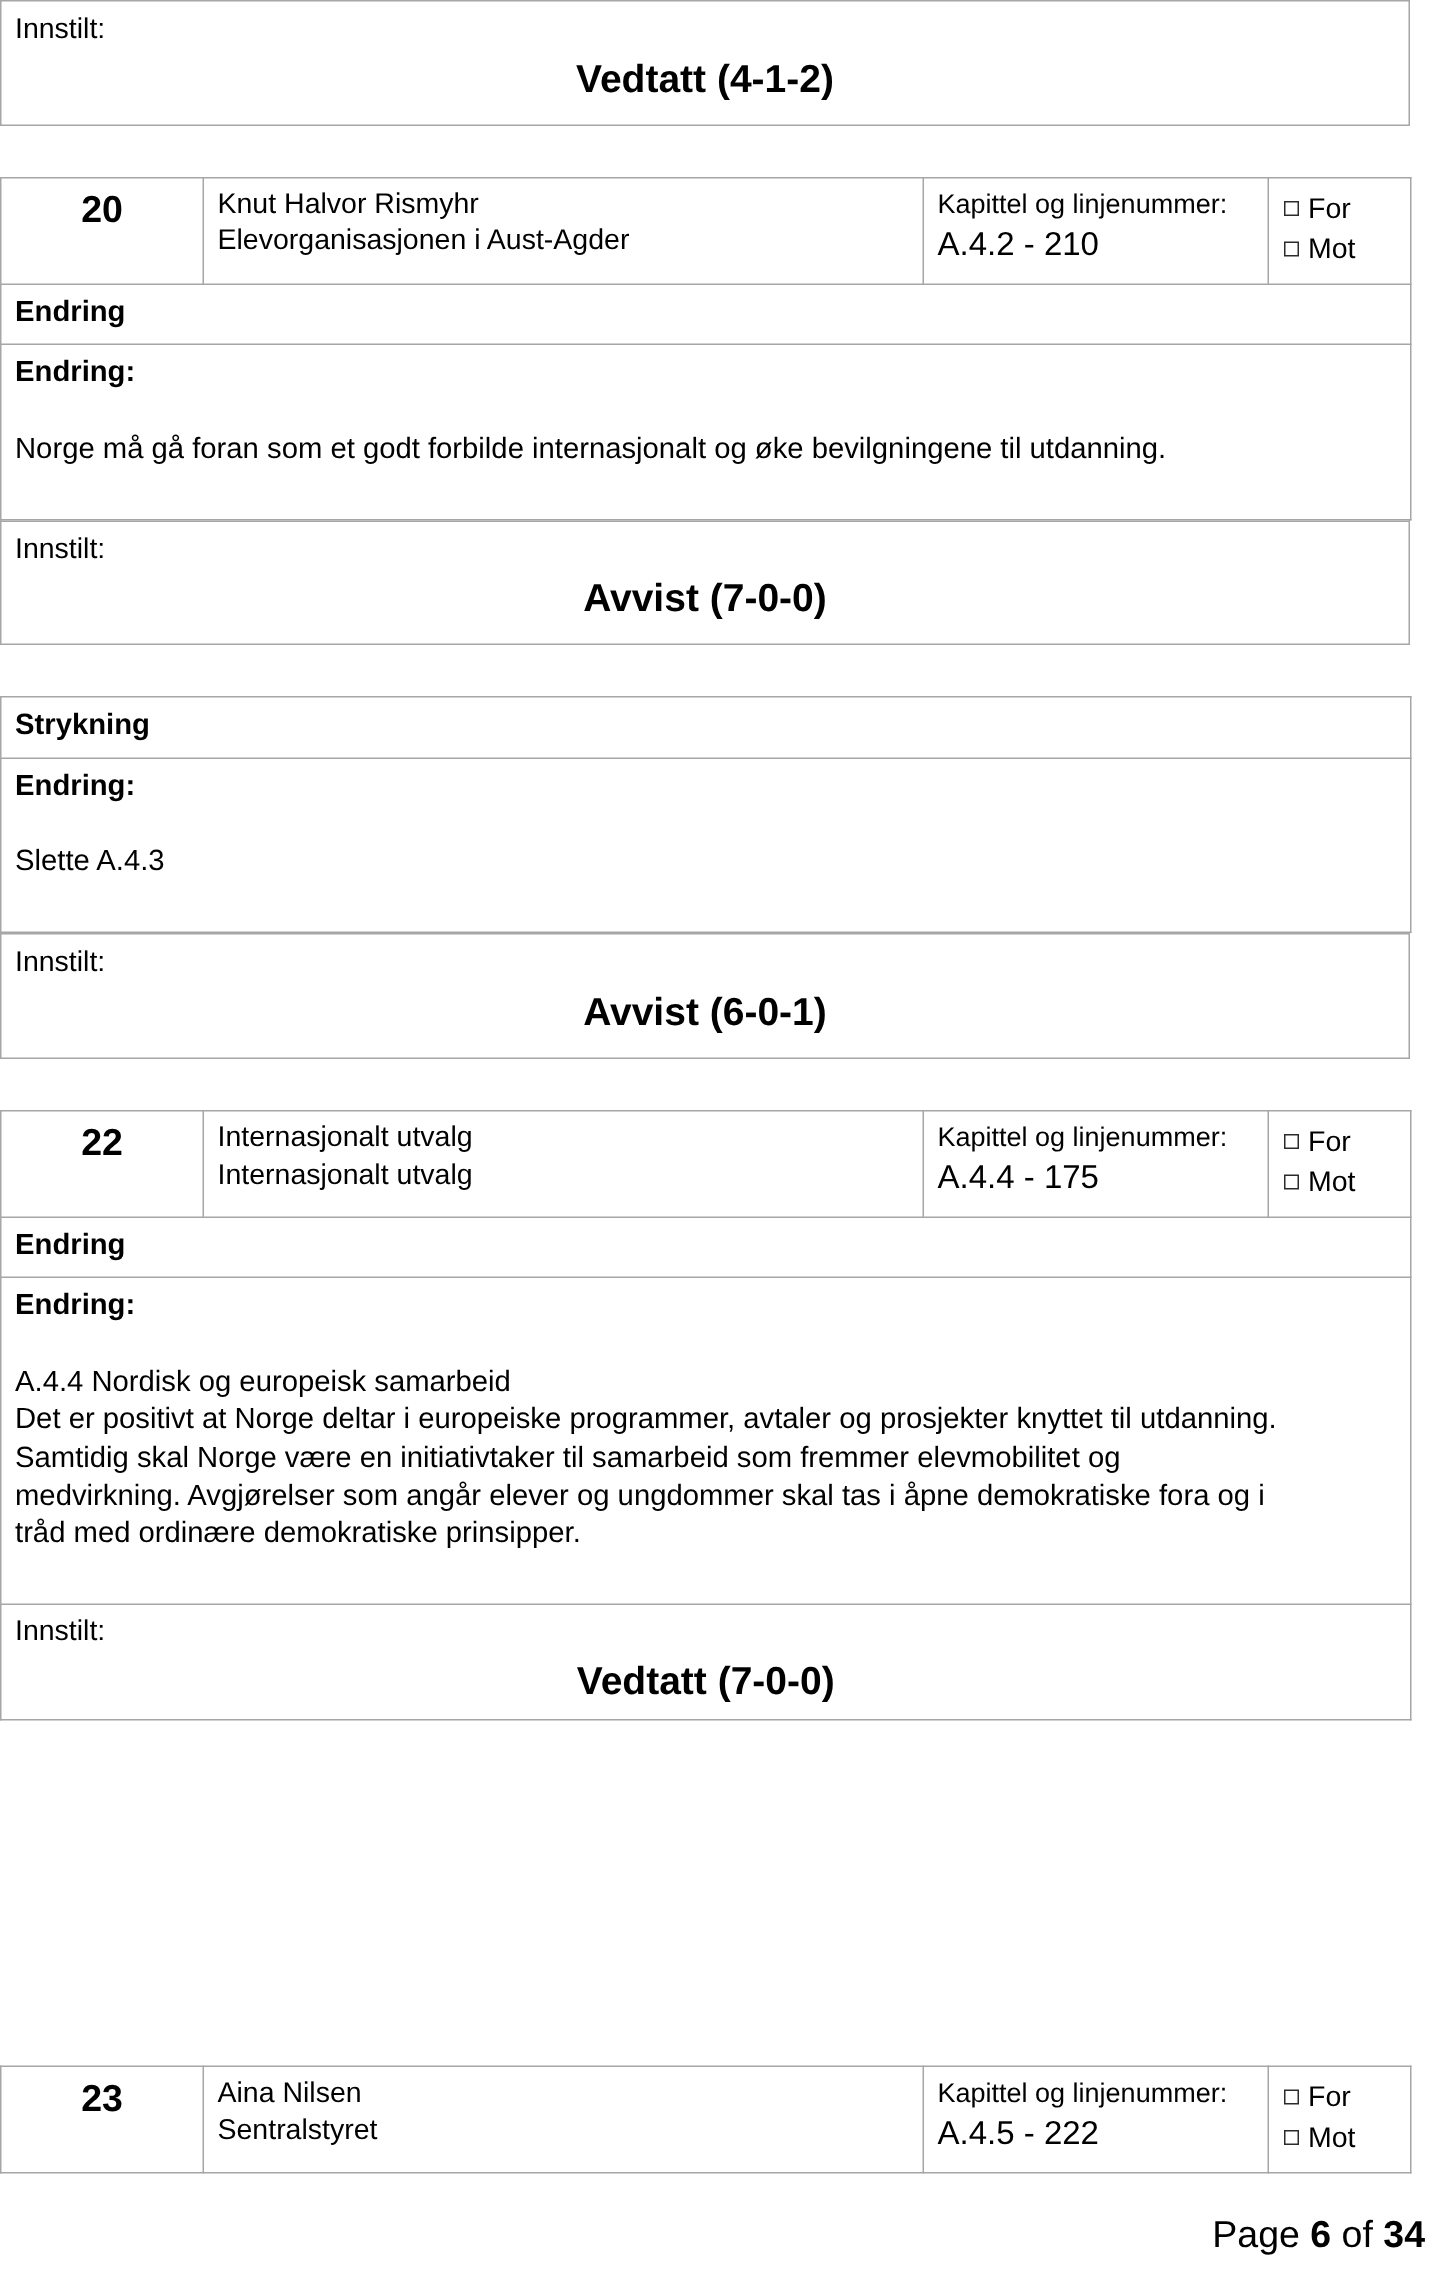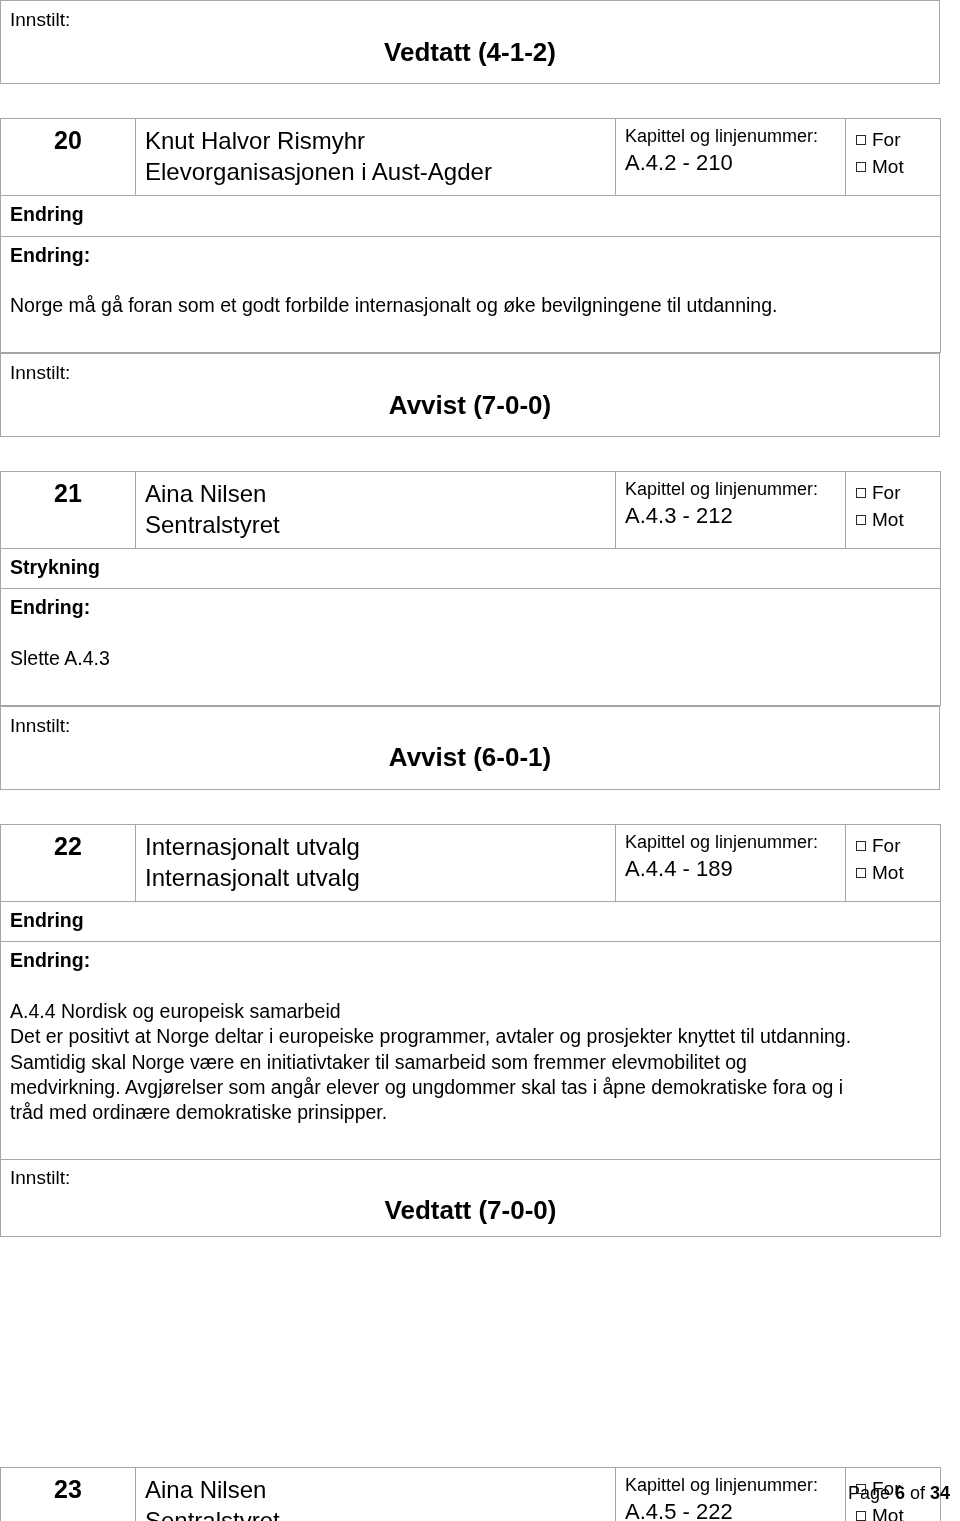--- a/index.html
+++ b/index.html
@@ -45,21 +45,21 @@
   .col-chap   { width: 230px; }
   .col-vote   { width: 95px;  }
 
   td.cell-num {
     text-align: center;
     font-weight: bold;
     font-size: 25px;
     line-height: 1.0;
     padding-top: 9px;
   }
-  td.cell-name    { font-size: 24px; }
+  td.cell-name    { font-size: 19px; }
   td.cell-name .line { display: block; }
 
   td.cell-chap .chap-label { display: block; font-size: 18px; }
   td.cell-chap .chap-value { display: block; font-size: 22px; margin-top: 1px; }
 
   td.cell-vote {
     font-size: 19px;
     padding-top: 7px;
     padding-left: 10px;
     white-space: nowrap;
@@ -106,21 +106,21 @@
   .gap-md { height: 34px; }
   .gap-lg { height: 58px; }
 
   .body-para { margin: 16px; }
   .body-para .pline { display: block; }
 
   .footer {
     position: absolute;
     right: 10px;
     bottom: 16px;
-    font-size: 18px;
+    font-size: 25px;
     line-height: 1.2;
     white-space: nowrap;
   }
   .footer b { font-weight: bold; }
 </style>
 </head>
 <body>
 
 <div class="page">
 
@@ -190,35 +190,20 @@
   <div class="gap-md"></div>
 
   <table class="amend-table">
     <colgroup>
       <col class="col-num">
         <col class="col-name">
         <col class="col-chap">
         <col class="col-vote">
     </colgroup>
     <tbody>
-        <tr>
-      <td class="cell-num">21</td>
-      <td class="cell-name">
-        <span class="line">Aina Nilsen</span>
-        <span class="line">Sentralstyret</span>
-      </td>
-      <td class="cell-chap">
-        <span class="chap-label">Kapittel og linjenummer:</span>
-        <span class="chap-value">A.4.3 - 212</span>
-      </td>
-      <td class="cell-vote">
-        <span class="vote-opt"><span class="box"></span><span>For</span></span>
-        <span class="vote-opt"><span class="box"></span><span>Mot</span></span>
-      </td>
-    </tr>
     <tr>
       <td class="cell-wide" colspan="4">
         <span class="lbl">Strykning</span>
       </td>
     </tr>
     <tr>
       <td class="cell-wide" colspan="4">
         <span class="lbl">Endring:</span>
         <span class="body-para">
           <span class="pline">Slette A.4.3</span>
@@ -250,21 +235,21 @@
     </colgroup>
     <tbody>
         <tr>
       <td class="cell-num">22</td>
       <td class="cell-name">
         <span class="line">Internasjonalt utvalg</span>
         <span class="line">Internasjonalt utvalg</span>
       </td>
       <td class="cell-chap">
         <span class="chap-label">Kapittel og linjenummer:</span>
-        <span class="chap-value">A.4.4 - 189</span>
+        <span class="chap-value">A.4.4 - 175</span>
       </td>
       <td class="cell-vote">
         <span class="vote-opt"><span class="box"></span><span>For</span></span>
         <span class="vote-opt"><span class="box"></span><span>Mot</span></span>
       </td>
     </tr>
     <tr>
       <td class="cell-wide" colspan="4">
         <span class="lbl">Endring</span>
       </td>

